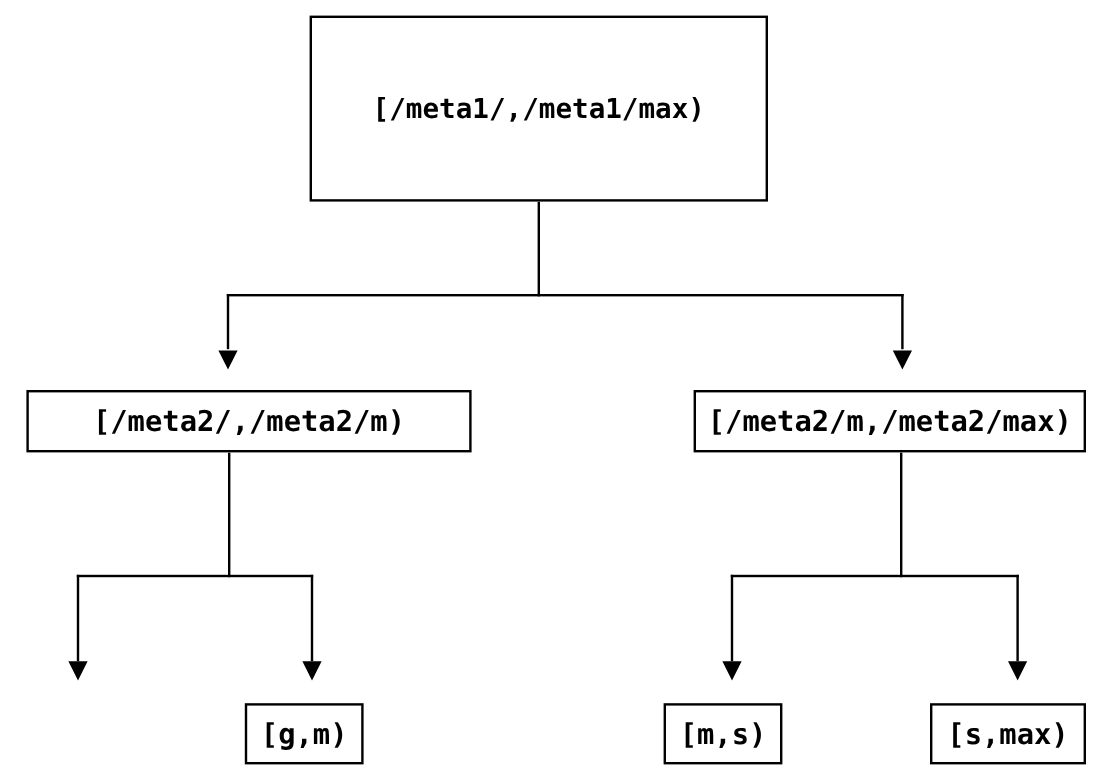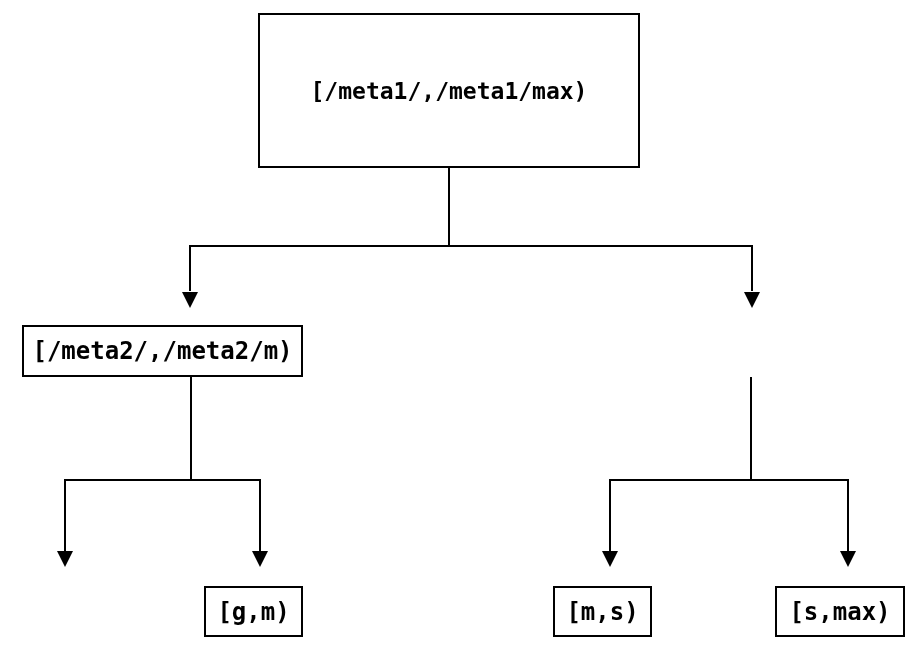--- a/index.html
+++ b/index.html
@@ -39,21 +39,21 @@
     position: absolute;
     width: 0;
     height: 0;
     border-left: 8px solid transparent;
     border-right: 8px solid transparent;
     border-top: 16px solid #000000;
   }
 
   
   #node-root      { left: 258px; top: 13px;  width: 382px; height: 155px; }
-  #node-l2-left   { left: 22px;  top: 325px; width: 281px; height: 52px; }
+  #node-l2-left   { left: 22px;  top: 325px; width: 371px; height: 52px; }
   #node-l2-right  { left: 578px; top: 325px; width: 327px; height: 52px; }
   #node-leaf-ag   { left: 8px;   top: 586px; width: 99px;  height: 51px; }
   #node-leaf-gm   { left: 204px; top: 586px; width: 99px;  height: 51px; }
   #node-leaf-ms   { left: 553px; top: 586px; width: 99px;  height: 51px; }
   #node-leaf-smax { left: 775px; top: 586px; width: 130px; height: 51px; text-align: center; }
 
   
   #e1-stem   { left: 448px; top: 168px; height: 79px; }
   #e1-rail   { left: 189px; top: 245px; width: 564px; }
   #e1-dropL  { left: 189px; top: 245px; height: 46px; }
@@ -104,20 +104,23 @@
   <div class="arrow-down" id="e3-arrR"></div>
 
   <div class="node root" id="node-root">
     <span>[/meta1/,/meta1/max)</span>
   </div>
 
   <div class="node" id="node-l2-left">
     <span>[/meta2/,/meta2/m)</span>
   </div>
 
+  <div class="node" id="node-l2-right">
+    <span>[/meta2/m,/meta2/max)</span>
+  </div>
 
 
   <div class="node" id="node-leaf-ms">
     <span>[m,s)</span>
   </div>
 
   <div class="node" id="node-leaf-gm">
     <span>[g,m)</span>
   </div>
 

